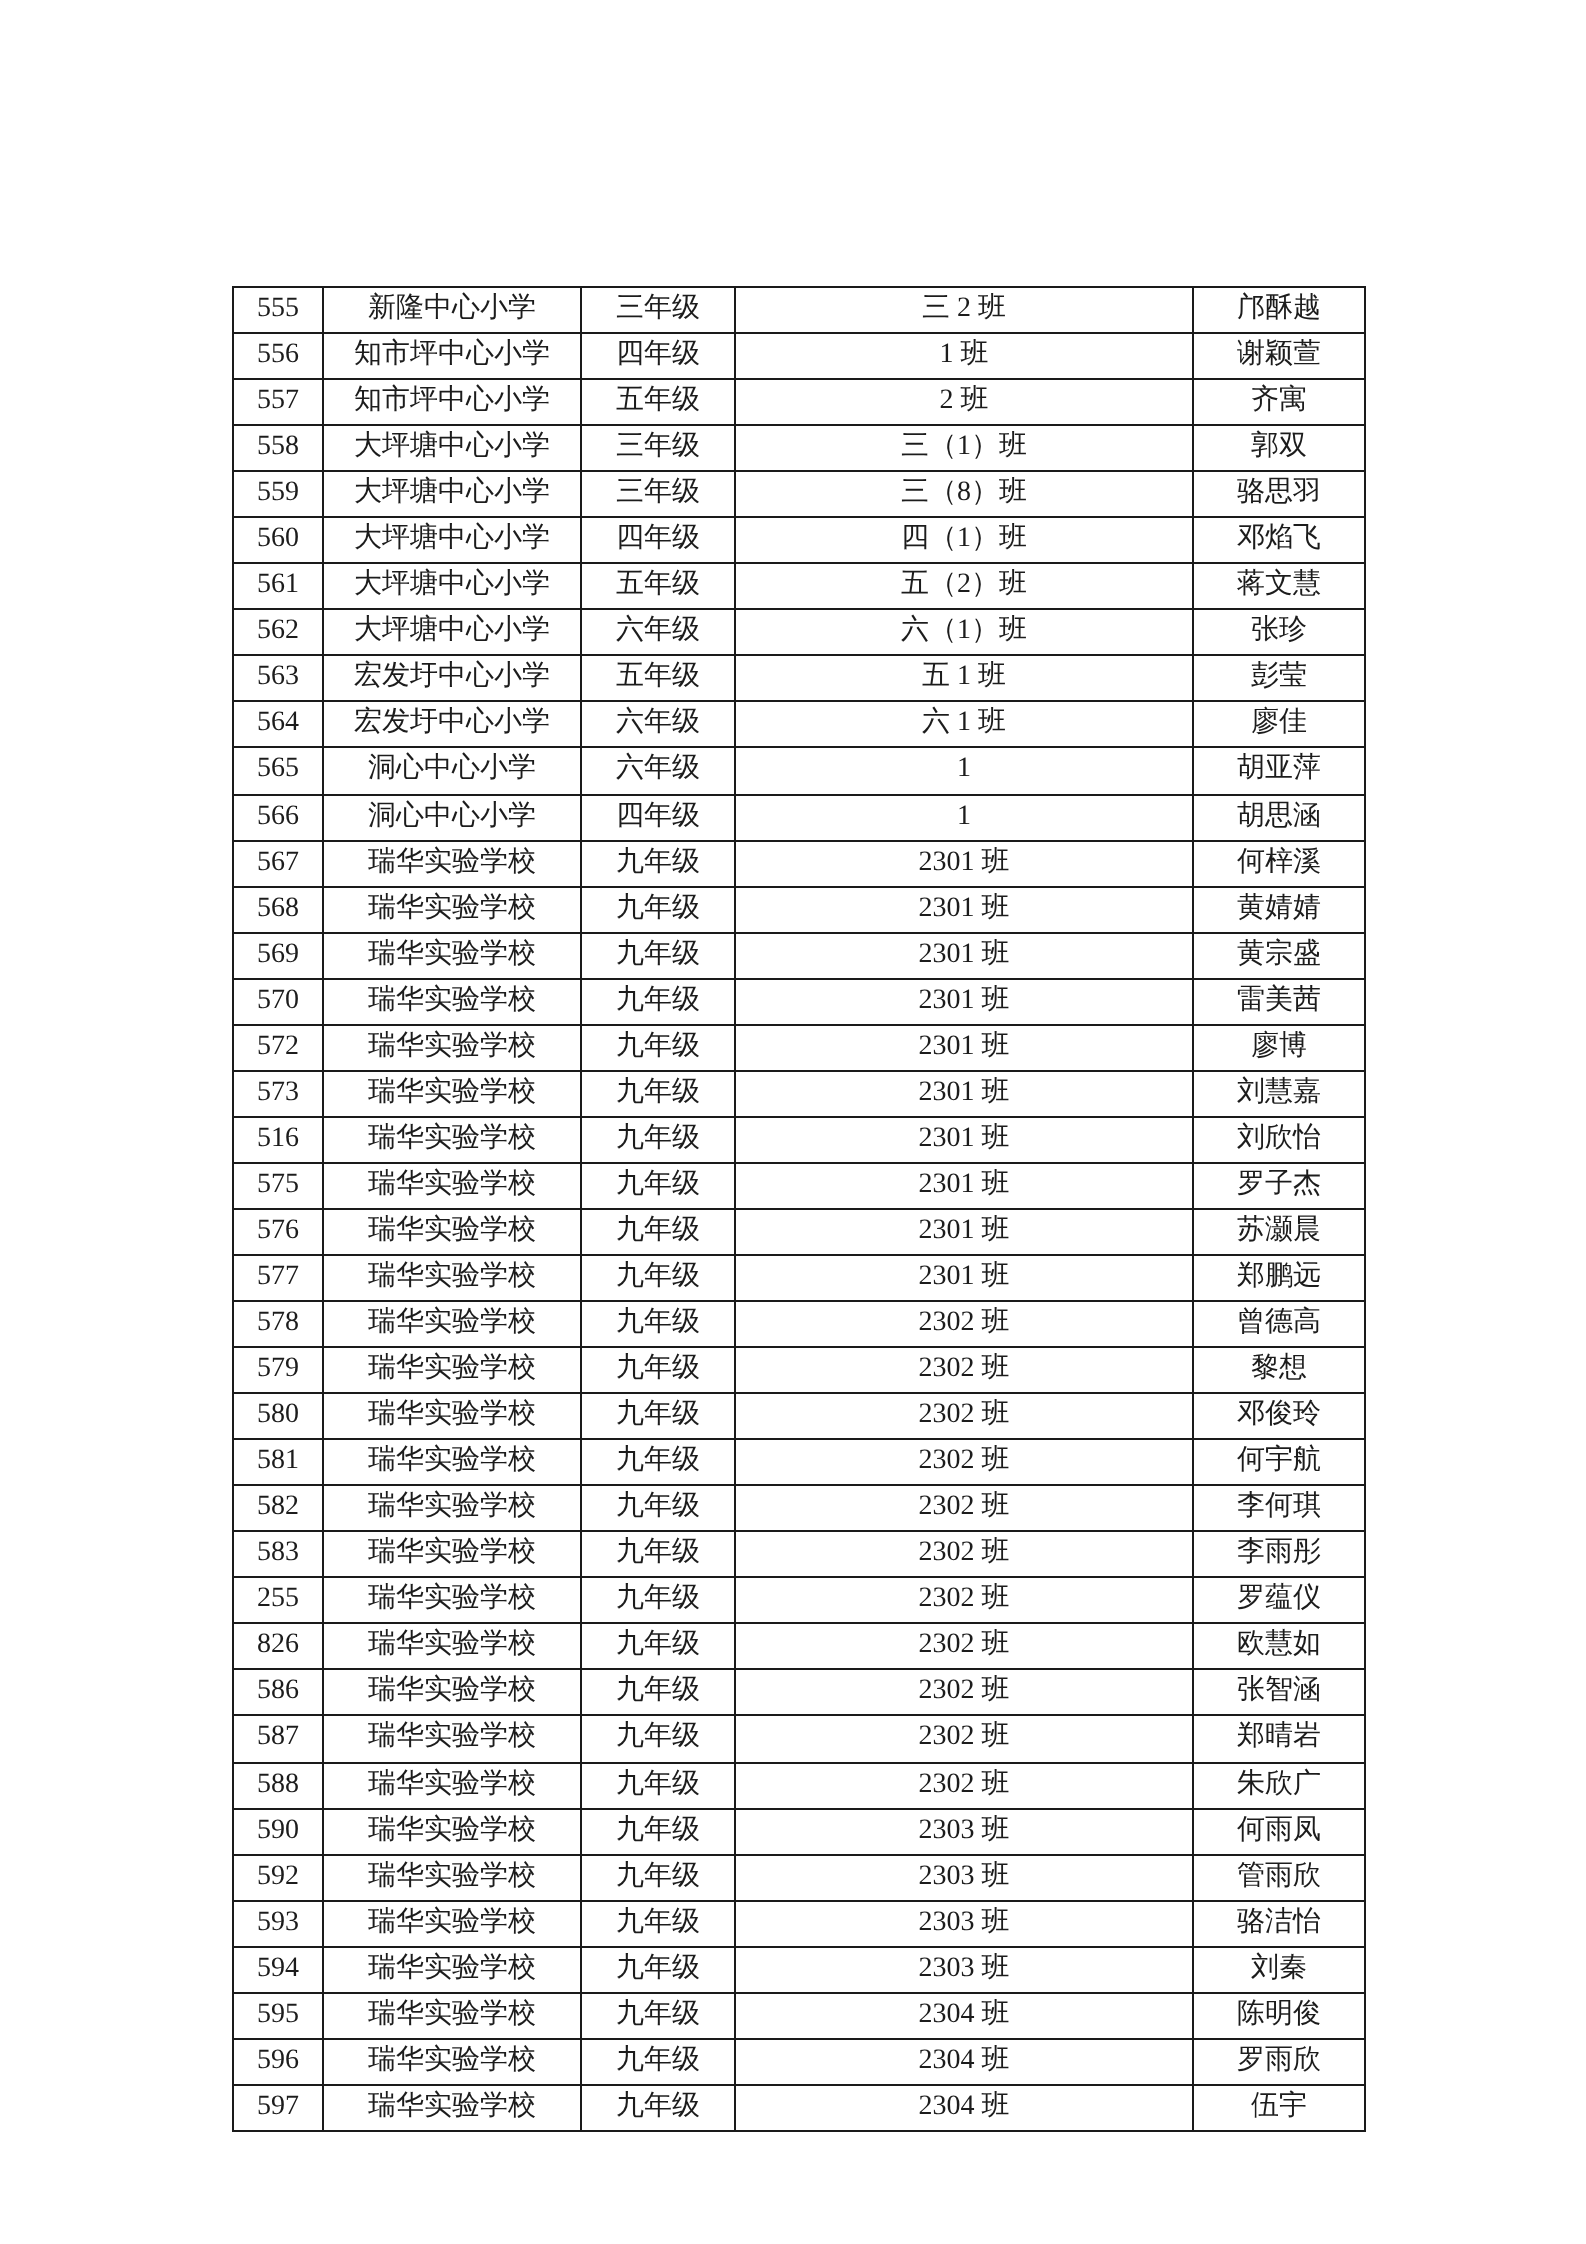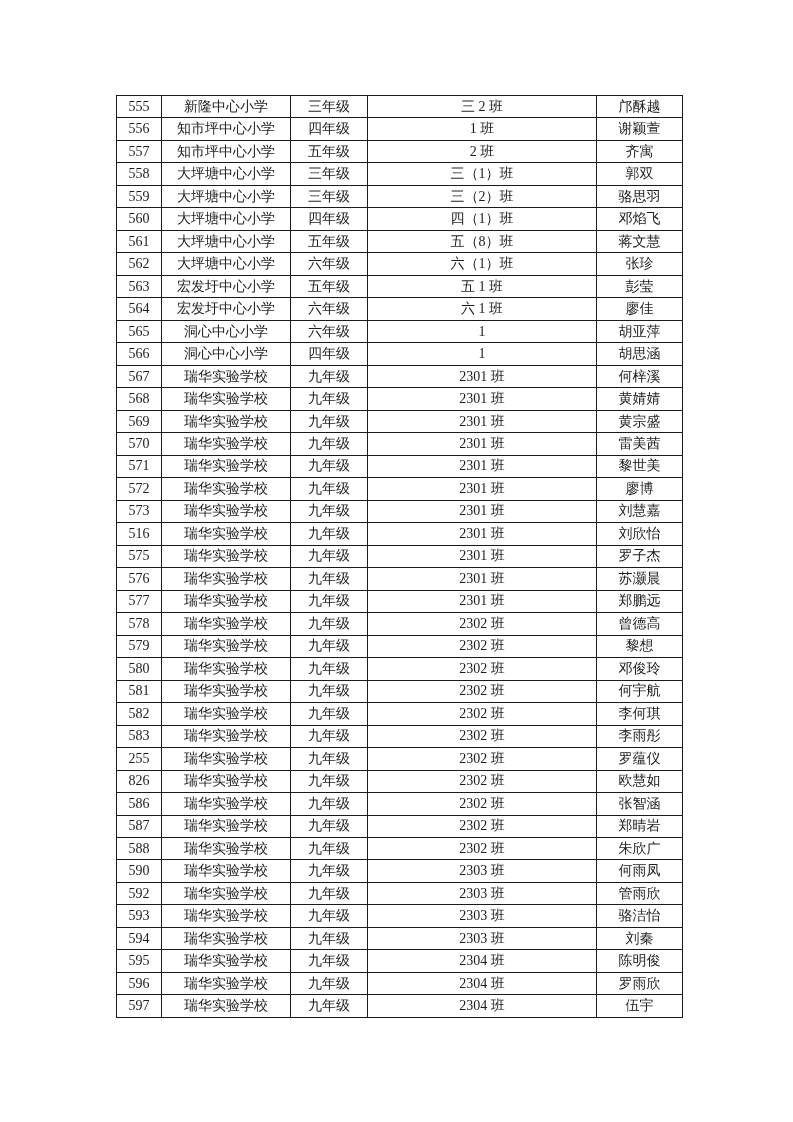--- a/index.html
+++ b/index.html
@@ -10,20 +10,21 @@
   body {
     width: 793px;
     height: 1122px;
     position: relative;
     font-family: "Liberation Serif", "DejaVu Serif", serif;
   }
   .page {
     position: absolute;
     inset: 0;
     background: #ffffff;
+    margin-top: 48px;
   }
   .table-wrap {
     position: absolute;
     left: 116px;
     top: 95px;
     width: 566px;
     height: 923px;
   }
   table.roster {
     width: 100%;
@@ -86,35 +87,35 @@
             <td class="c-no">558</td>
             <td class="c-school">大坪塘中心小学</td>
             <td class="c-grade">三年级</td>
             <td class="c-class">三（1）班</td>
             <td class="c-name">郭双</td>
           </tr>
           <tr>
             <td class="c-no">559</td>
             <td class="c-school">大坪塘中心小学</td>
             <td class="c-grade">三年级</td>
-            <td class="c-class">三（2）班</td>
+            <td class="c-class">三（8）班</td>
             <td class="c-name">骆思羽</td>
           </tr>
           <tr>
             <td class="c-no">560</td>
             <td class="c-school">大坪塘中心小学</td>
             <td class="c-grade">四年级</td>
             <td class="c-class">四（1）班</td>
             <td class="c-name">邓焰飞</td>
           </tr>
           <tr>
             <td class="c-no">561</td>
             <td class="c-school">大坪塘中心小学</td>
             <td class="c-grade">五年级</td>
-            <td class="c-class">五（8）班</td>
+            <td class="c-class">五（2）班</td>
             <td class="c-name">蒋文慧</td>
           </tr>
           <tr>
             <td class="c-no">562</td>
             <td class="c-school">大坪塘中心小学</td>
             <td class="c-grade">六年级</td>
             <td class="c-class">六（1）班</td>
             <td class="c-name">张珍</td>
           </tr>
           <tr>
@@ -165,27 +166,20 @@
             <td class="c-grade">九年级</td>
             <td class="c-class">2301 班</td>
             <td class="c-name">黄宗盛</td>
           </tr>
           <tr>
             <td class="c-no">570</td>
             <td class="c-school">瑞华实验学校</td>
             <td class="c-grade">九年级</td>
             <td class="c-class">2301 班</td>
             <td class="c-name">雷美茜</td>
-          </tr>
-          <tr>
-            <td class="c-no">571</td>
-            <td class="c-school">瑞华实验学校</td>
-            <td class="c-grade">九年级</td>
-            <td class="c-class">2301 班</td>
-            <td class="c-name">黎世美</td>
           </tr>
           <tr>
             <td class="c-no">572</td>
             <td class="c-school">瑞华实验学校</td>
             <td class="c-grade">九年级</td>
             <td class="c-class">2301 班</td>
             <td class="c-name">廖博</td>
           </tr>
           <tr>
             <td class="c-no">573</td>

